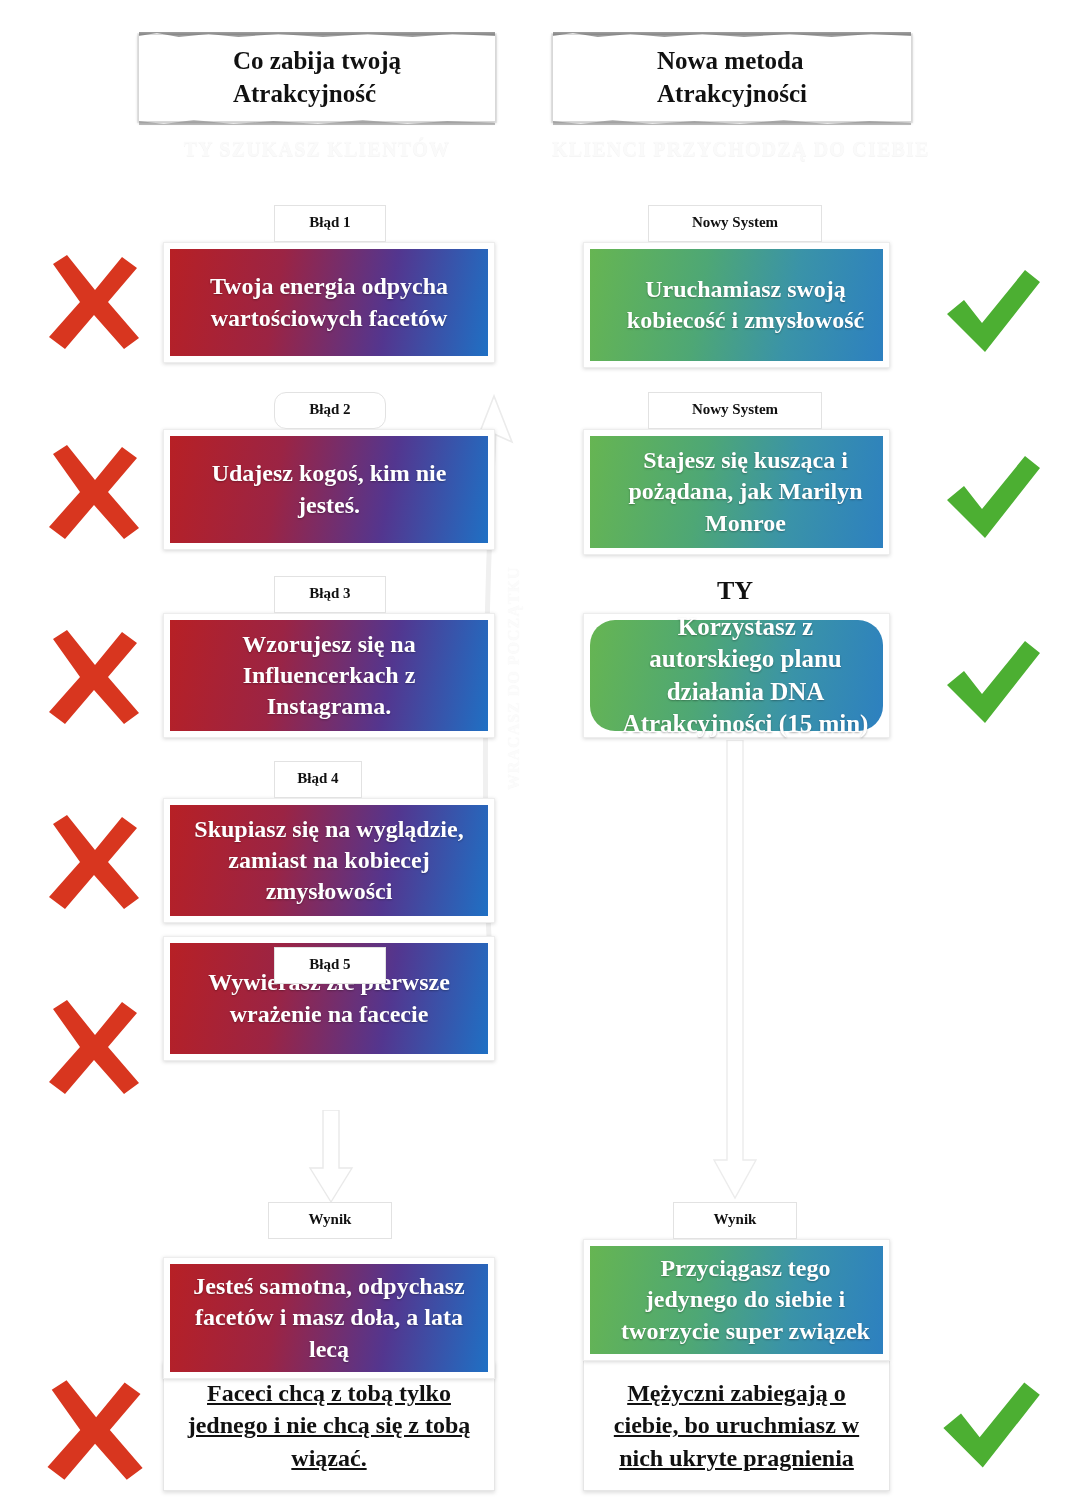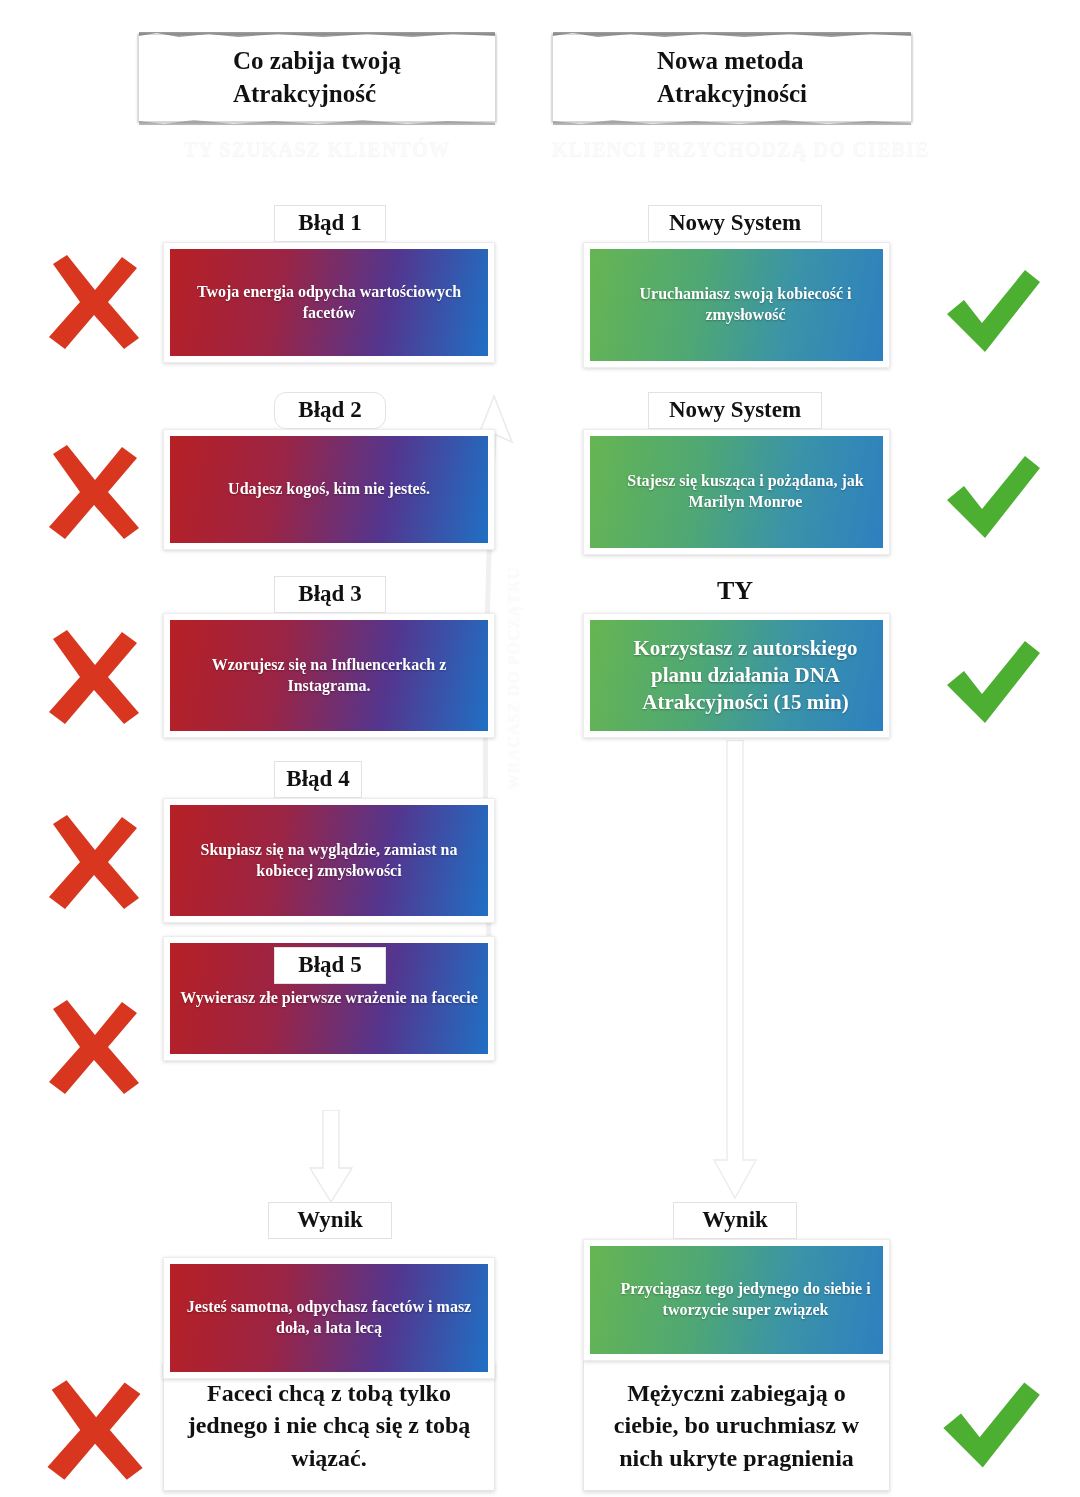--- a/index.html
+++ b/index.html
@@ -57,21 +57,21 @@
 
   
   .tab {
     position: absolute;
     background: #ffffff;
     border: 1px solid #e2e2e2;
     display: flex;
     align-items: center;
     justify-content: center;
     font-weight: bold;
-    font-size: 23px;
+    font-size: 15px;
     color: #111111;
     white-space: nowrap;
     padding: 2px 14px 4px;
     z-index: 4;
   }
   .tab.bare {
     border: none;
     background: transparent;
   }
 
@@ -86,21 +86,21 @@
   }
   .card .fill {
     width: 100%;
     height: 100%;
     display: flex;
     align-items: center;
     justify-content: center;
     text-align: center;
     font-weight: bold;
     color: #ffffff;
-    font-size: 16px;
+    font-size: 24px;
     line-height: 1.30;
     padding: 4px 8px;
     text-shadow: 0 1px 2px rgba(0,0,0,0.30);
   }
   .card.bad  .fill { background: linear-gradient(100deg, #b72025 0%, #9b2444 34%, #53368f 68%, #1f70c4 100%); }
   .card.good .fill { background: linear-gradient(100deg, #66b552 0%, #4ea775 38%, #3a93a8 68%, #2d80c0 100%); padding-left: 26px; }
 
   
   .note {
     position: absolute;
@@ -111,20 +111,21 @@
     display: flex;
     align-items: center;
     justify-content: center;
     text-align: center;
     font-weight: bold;
     font-size: 24px;
     line-height: 1.34;
     color: #111111;
     padding: 6px 12px;
     z-index: 2;
+    text-decoration: underline;
   }
 
   
   .mark { position: absolute; z-index: 6; }
 
   
   .arrowSvg { position: absolute; z-index: 1; pointer-events: none; }
 
   .vertLabel {
     position: absolute;
@@ -211,21 +212,21 @@
     <div class="fill">Uruchamiasz swoją kobiecość i zmysłowość</div>
   </div>
 
   <div class="tab" style="left:648px; top:392px; width:174px; height:37px;">Nowy System</div>
   <div class="card good" style="left:583px; top:429px; width:307px; height:126px;">
     <div class="fill">Stajesz się kusząca i pożądana, jak Marilyn Monroe</div>
   </div>
 
   <div class="tab bare" style="left:690px; top:573px; width:90px; height:37px; font-size:26px;">TY</div>
   <div class="card good" style="left:583px; top:613px; width:307px; height:125px;">
-    <div class="fill" style="font-size:21px;">Korzystasz z autorskiego planu działania DNA Atrakcyjności (15 min)</div>
+    <div class="fill" style="font-size:25px;border-radius:25px;">Korzystasz z autorskiego planu działania DNA Atrakcyjności (15 min)</div>
   </div>
 
   <div class="tab" style="left:673px; top:1202px; width:124px; height:37px;">Wynik</div>
   <div class="card good" style="left:583px; top:1239px; width:307px; height:122px;">
     <div class="fill">Przyciągasz tego jedynego do siebie i tworzycie super związek</div>
   </div>
   <div class="note" style="left:583px; top:1361px; width:307px; height:130px;">Mężyczni zabiegają o ciebie, bo uruchmiasz w nich ukryte pragnienia</div>
 
   <svg class="arrowSvg" style="left:296px; top:1110px;" width="70" height="95" viewBox="0 0 70 95">
     <path d="M27,0 L27,58 L14,58 L35,92 L56,58 L43,58 L43,0 Z" fill="#ffffff" stroke="#e9e9e9" stroke-width="1.4"></path>

